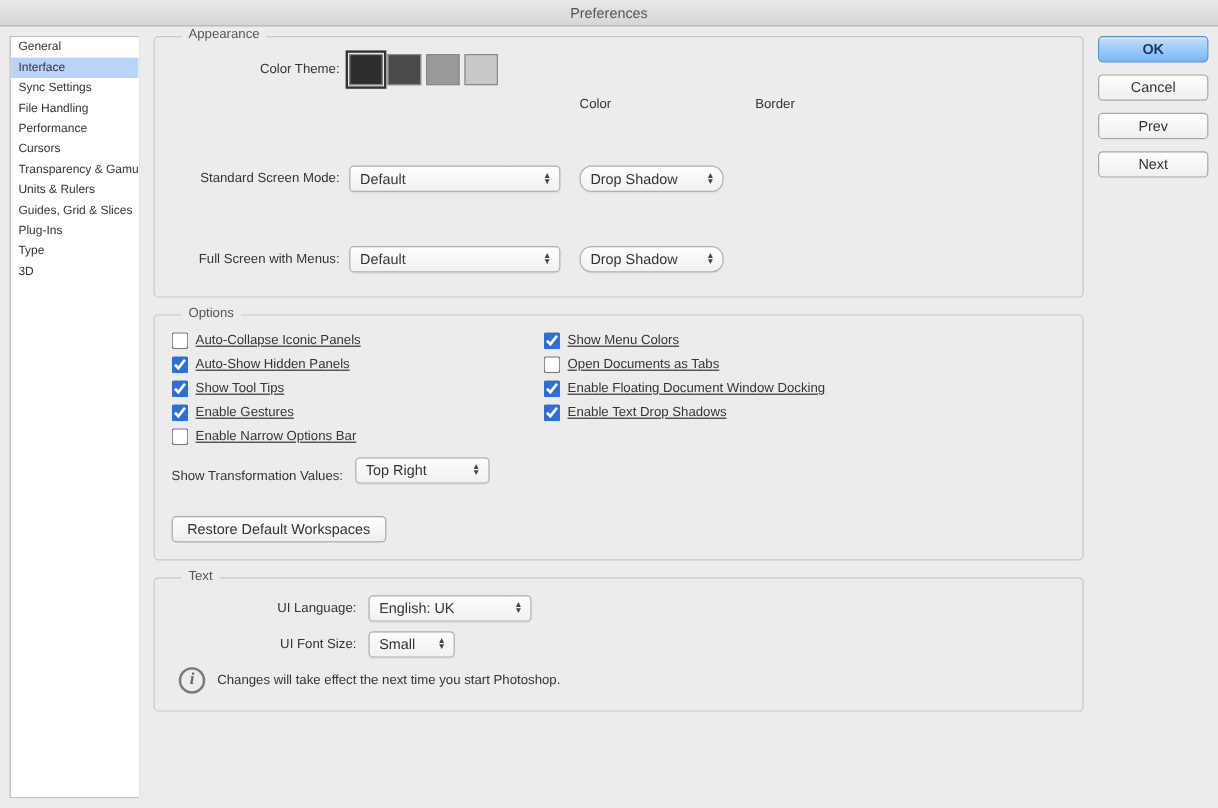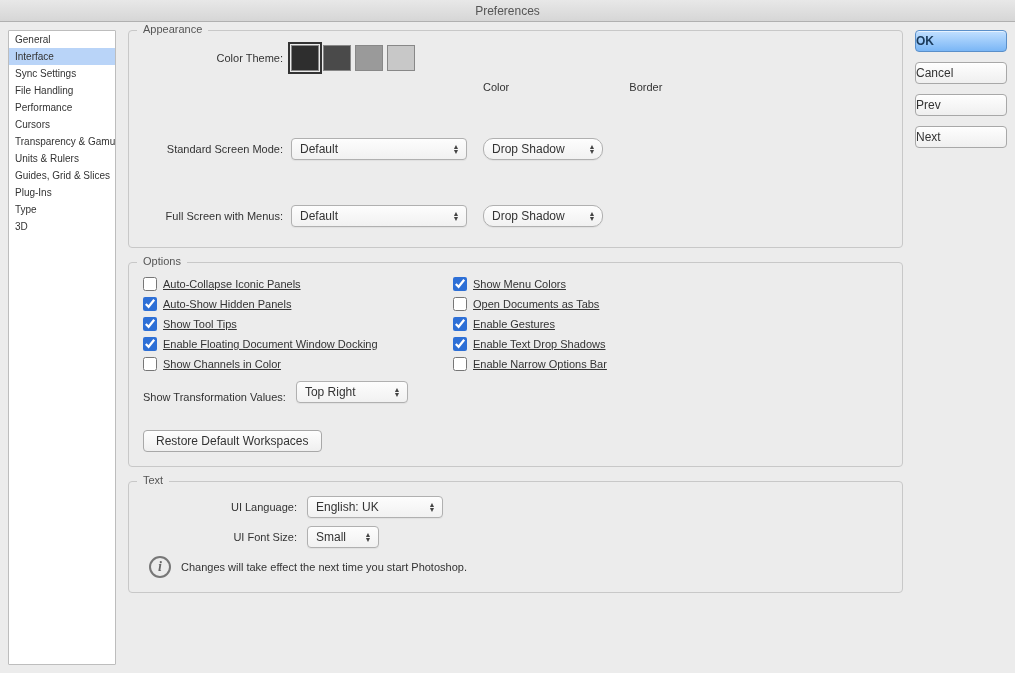--- a/index.html
+++ b/index.html
@@ -53,41 +53,42 @@
   display: flex;
   flex-direction: column;
   gap: 10px;
 }
 .btn {
   height: 22px;
   border: 1px solid #a8a8a8;
   border-radius: 4px;
   background: linear-gradient(#fefefe, #efefef);
   font-size: 12px;
+  text-align: center;
   line-height: 20px;
   cursor: default;
   box-shadow: 0 1px 0 rgba(255,255,255,0.6) inset;
 }
 .btn.default {
   background: linear-gradient(#c2e0ff, #7ab6f5);
   border-color: #5a8fc9;
   font-weight: bold;
   color: #1a3a5a;
 }
 .fieldset {
   border: 1px solid #c8c8c8;
   border-radius: 4px;
   padding: 14px 14px 14px 14px;
   margin-bottom: 14px;
   position: relative;
 }
 .legend {
   position: absolute;
   top: -8px;
-  left: 8px;
+  left: 22px;
   background: #ececec;
   padding: 0 6px;
   font-size: 11px;
   color: #555;
 }
 .row {
   display: flex;
   align-items: center;
   margin-bottom: 8px;
 }
@@ -294,33 +295,29 @@
           <label class="check">
             <input type="checkbox" style="">
             <span>Open Documents as Tabs</span>
           </label>
           <label class="check">
             <input type="checkbox" checked="" style="">
             <span>Show Tool Tips</span>
           </label>
           <label class="check">
             <input type="checkbox" checked="" style="">
+            <span>Enable Floating Document Window Docking</span>
+          </label>
+          <label class="check">
+            <input type="checkbox" checked="" style="">
             <span>Enable Gestures</span>
           </label>
           <label class="check">
             <input type="checkbox" checked="" style="">
-            <span>Enable Floating Document Window Docking</span>
-          </label>
-          <label class="check">
-            <input type="checkbox" checked="" style="">
             <span>Enable Text Drop Shadows</span>
-          </label>
-          <label class="check">
-            <input type="checkbox" style="">
-            <span>Show Channels in Color</span>
           </label>
           <label class="check">
             <input type="checkbox" style="">
             <span>Enable Narrow Options Bar</span>
           </label>
         </div>
       <div class="transform-row">
         <span>Show Transformation Values:</span>
         <div class="select" style="width:112px">
           <span>Top Right</span>

